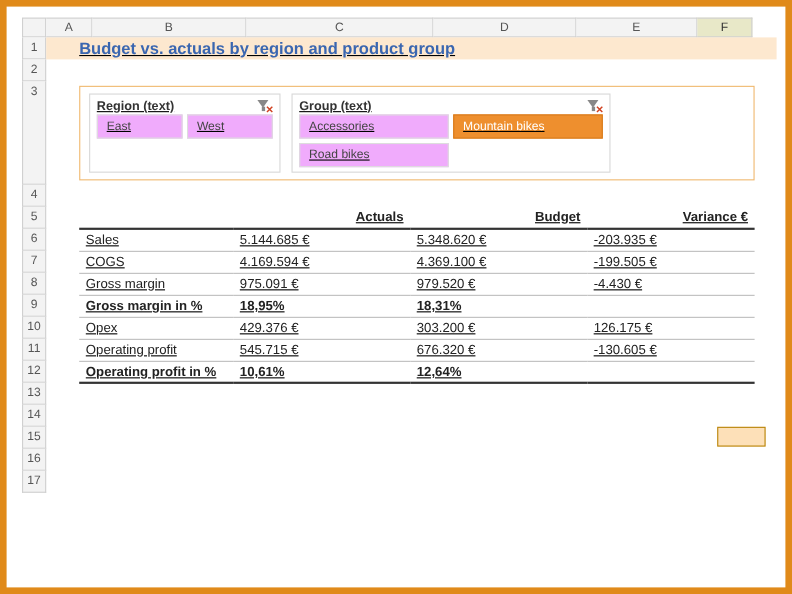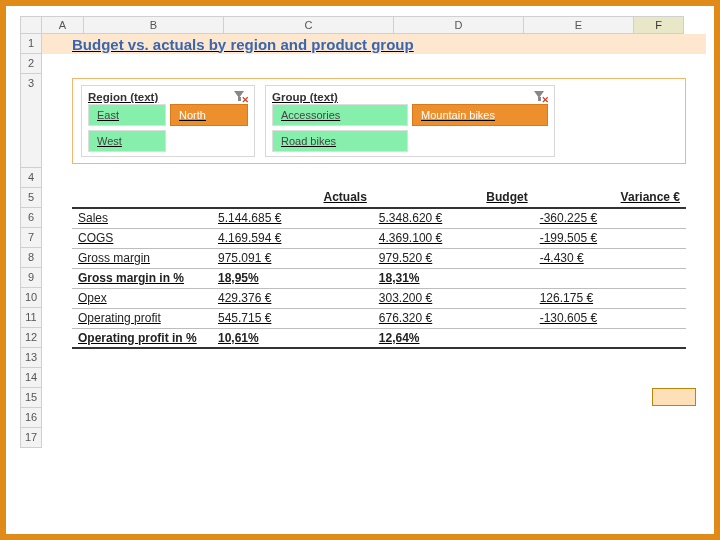--- a/index.html
+++ b/index.html
@@ -130,21 +130,21 @@
     position:absolute; right:-1px; bottom:-1px;
     color:#d04020; font-size:9px; font-weight:bold;
   }
   .slicer-items {
     display: grid;
     gap: 4px;
   }
   .slicer.region .slicer-items { grid-template-columns: 1fr 1fr; }
   .slicer.group .slicer-items { grid-template-columns: 1fr 1fr; }
   .slicer-item {
-    background: #86efac;
+    background: #f0abfc;
     border: 1px solid #ddd;
     padding: 4px 8px;
     font-size: 11px;
     color: #444;
     cursor: pointer;
   }
   .slicer-item.selected {
     background: #ee8f2e;
     border-color: #d87a1a;
     color: #fff;
@@ -237,21 +237,20 @@
               <div class="slicer-head">
                 <span class="slicer-title">Region (text)</span>
                 <span class="slicer-clear">
                   <span class="funnel"></span>
                   <span class="funnel-stem"></span>
                   <span class="clear-x">✕</span>
                 </span>
               </div>
               <div class="slicer-items" id="region-items">
                   <div class="slicer-item">East</div>
-                  <div class="slicer-item selected">North</div>
                   <div class="slicer-item">West</div>
                 </div>
             </div>
 
             <div class="slicer group">
               <div class="slicer-head">
                 <span class="slicer-title">Group (text)</span>
                 <span class="slicer-clear">
                   <span class="funnel"></span>
                   <span class="funnel-stem"></span>
@@ -278,21 +277,21 @@
                   <th>Actuals</th>
                   <th>Budget</th>
                   <th>Variance €</th>
                 </tr>
               </thead>
             <tbody id="tbody">
                 <tr>
                   <td>Sales</td>
                   <td>5.144.685 €</td>
                   <td>5.348.620 €</td>
-                  <td class="neg">-360.225 €</td>
+                  <td class="neg">-203.935 €</td>
                 </tr>
                 <tr>
                   <td>COGS</td>
                   <td>4.169.594 €</td>
                   <td>4.369.100 €</td>
                   <td class="neg">-199.505 €</td>
                 </tr>
                 <tr>
                   <td>Gross margin</td>
                   <td>975.091 €</td>

